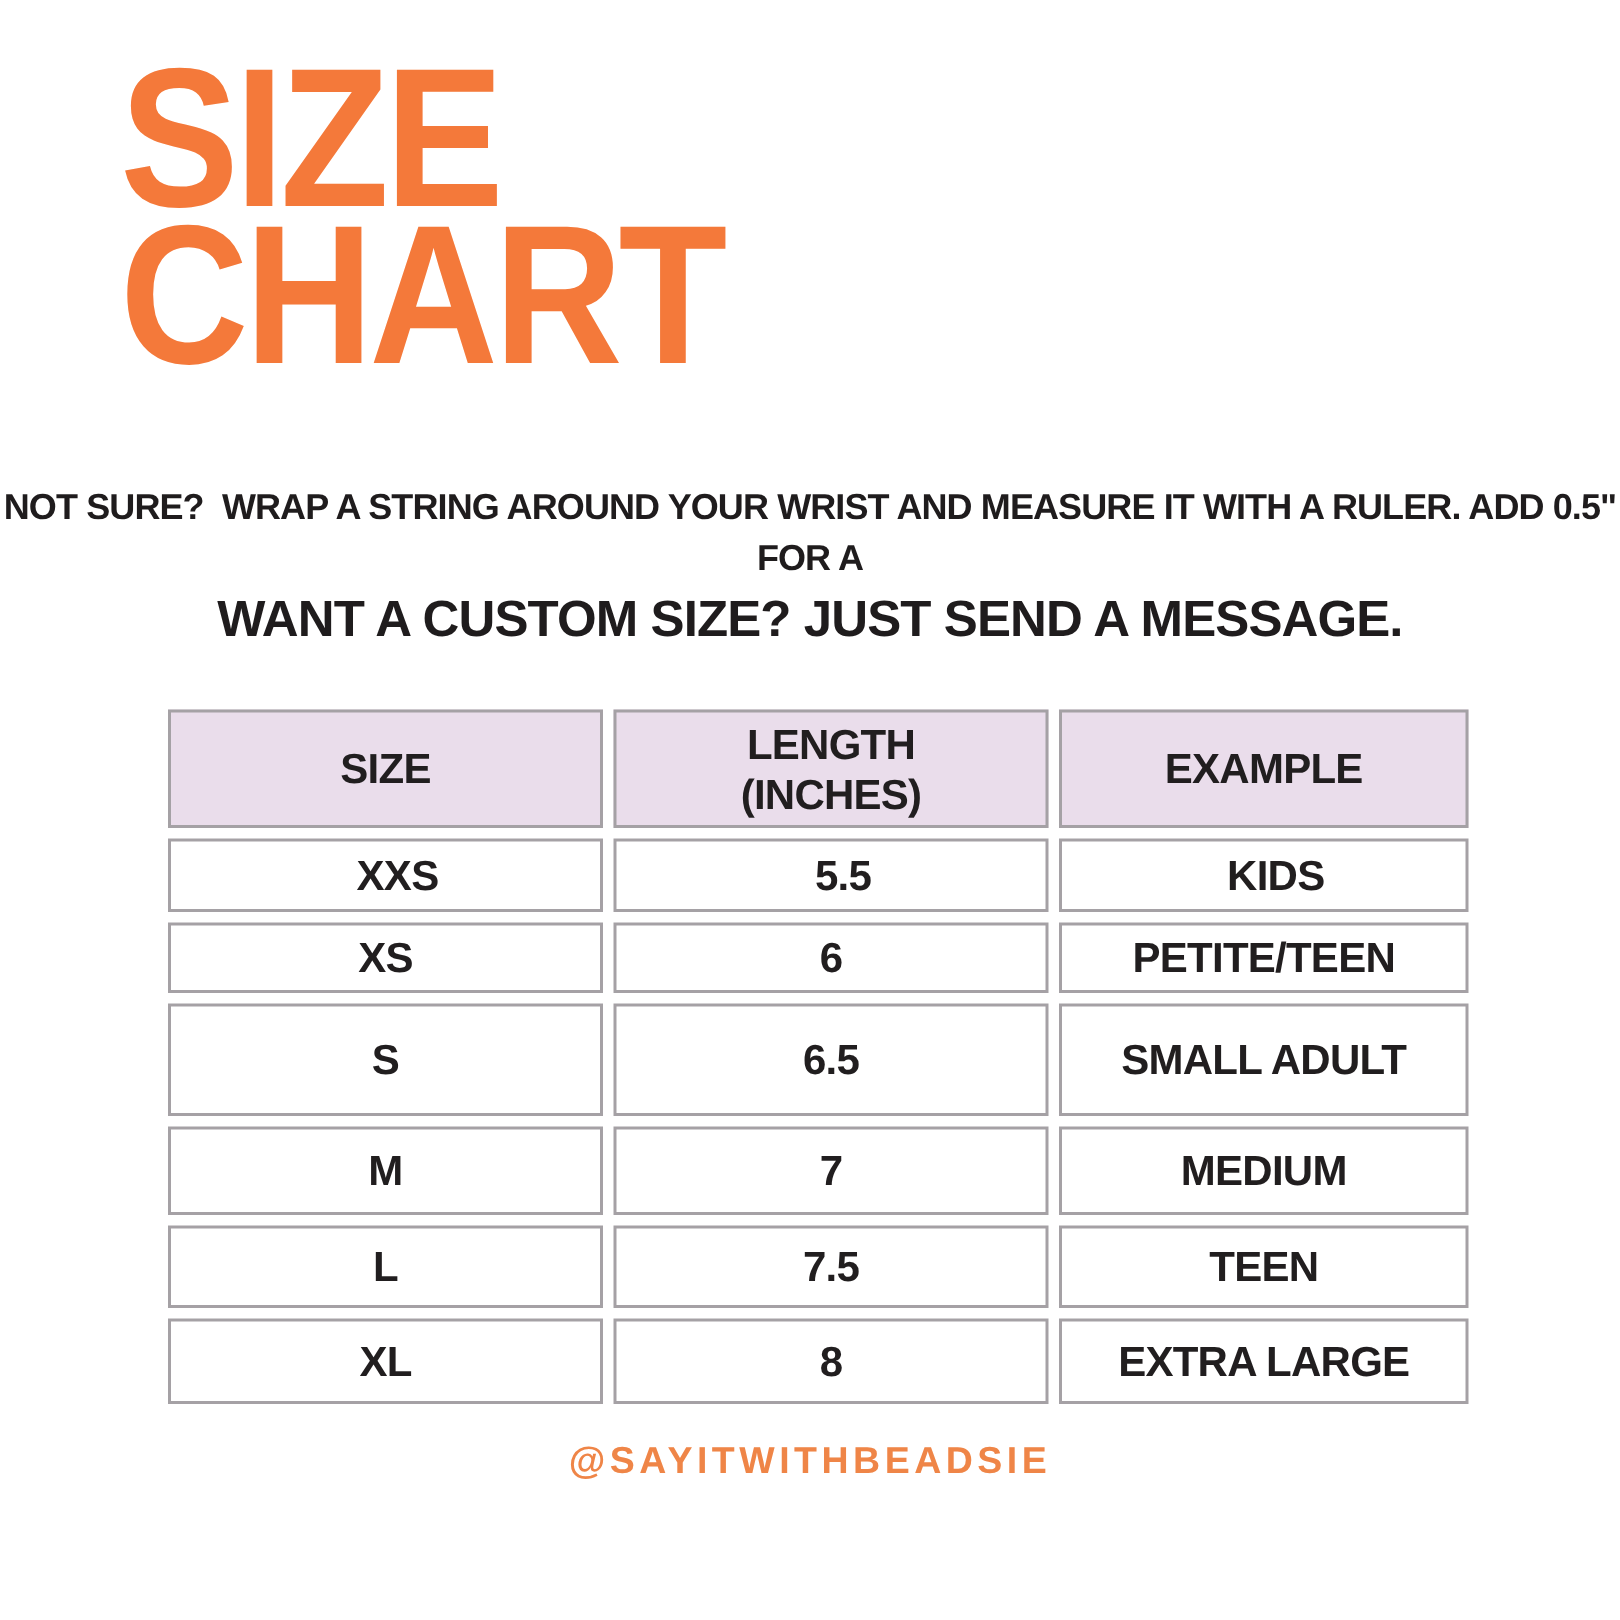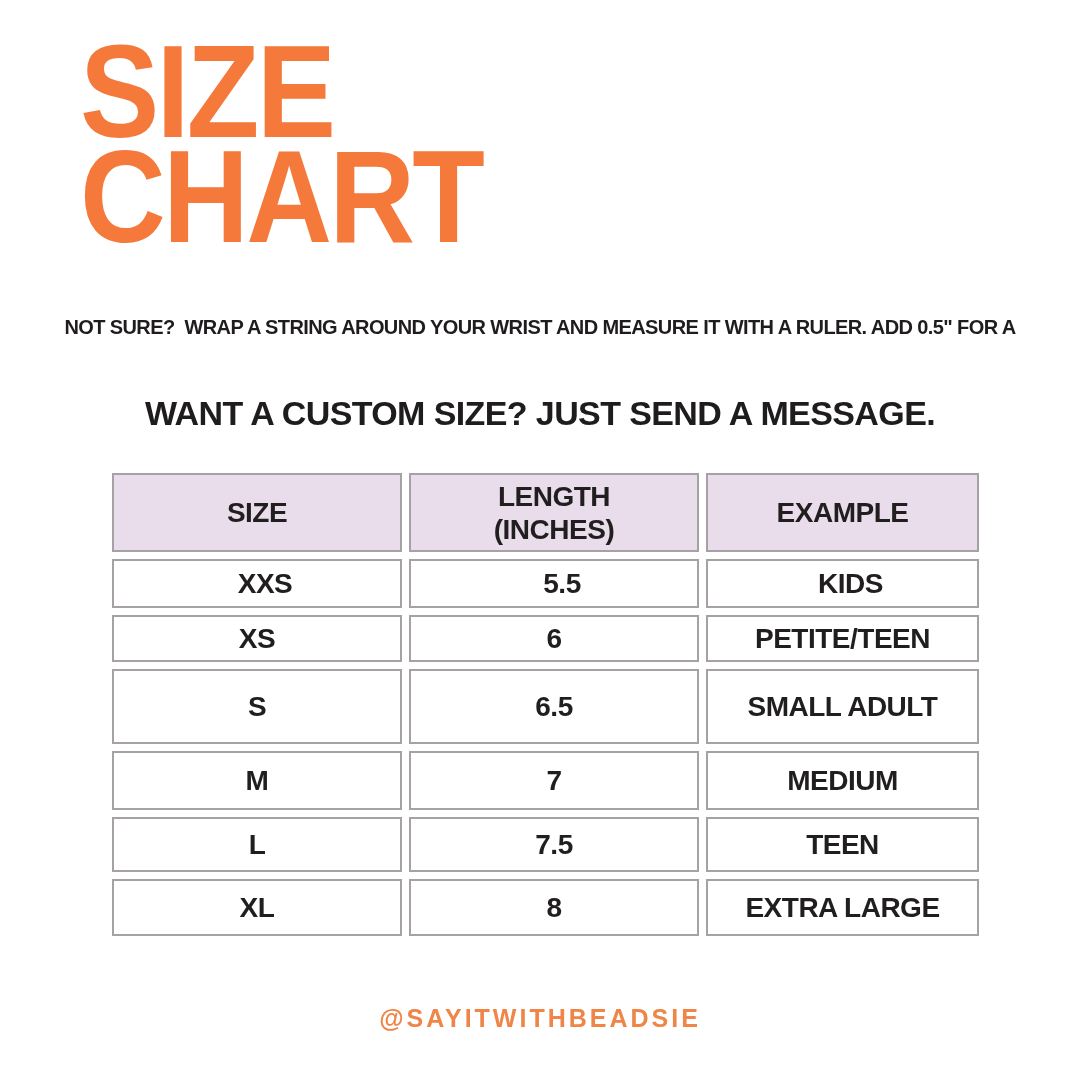--- a/index.html
+++ b/index.html
@@ -23,21 +23,21 @@
     white-space: nowrap;
   }
   .title span { display: block; }
 
   
   .note {
     position: absolute; left: 0; width: 1080px;
     text-align: center; font-weight: bold;
     color: #1f1c1d; letter-spacing: -0.6px;
   }
-  .note-measure { top: 310px; font-size: 20px; line-height: 34px; }
+  .note-measure { top: 322px; font-size: 24px; line-height: 34px; }
   .note-measure span { display: block; }
   .note-custom { top: 396px; font-size: 34px; line-height: 34px; }
 
   
   table.size-table {
     position: absolute; left: 105px; top: 466px;
     width: 873px;
     border-collapse: separate; border-spacing: 7px 7px;
     table-layout: fixed;
   }
@@ -61,21 +61,20 @@
   tr.r-m   td { height: 59px; }
   tr.r-l   td { height: 55px; }
   tr.r-xl  td { height: 57px; }
 
   
   .footer {
     position: absolute; left: 0; top: 960px; width: 1080px;
     text-align: center;
     color: #ef8547; font-weight: bold; font-size: 25px;
     letter-spacing: 3px;
-    margin-top: 44px;
   }
 </style>
 </head>
 <body>
 
 <div class="canvas">
 
   <h1 class="title">
     <span>SIZE</span>
     <span>CHART</span>

